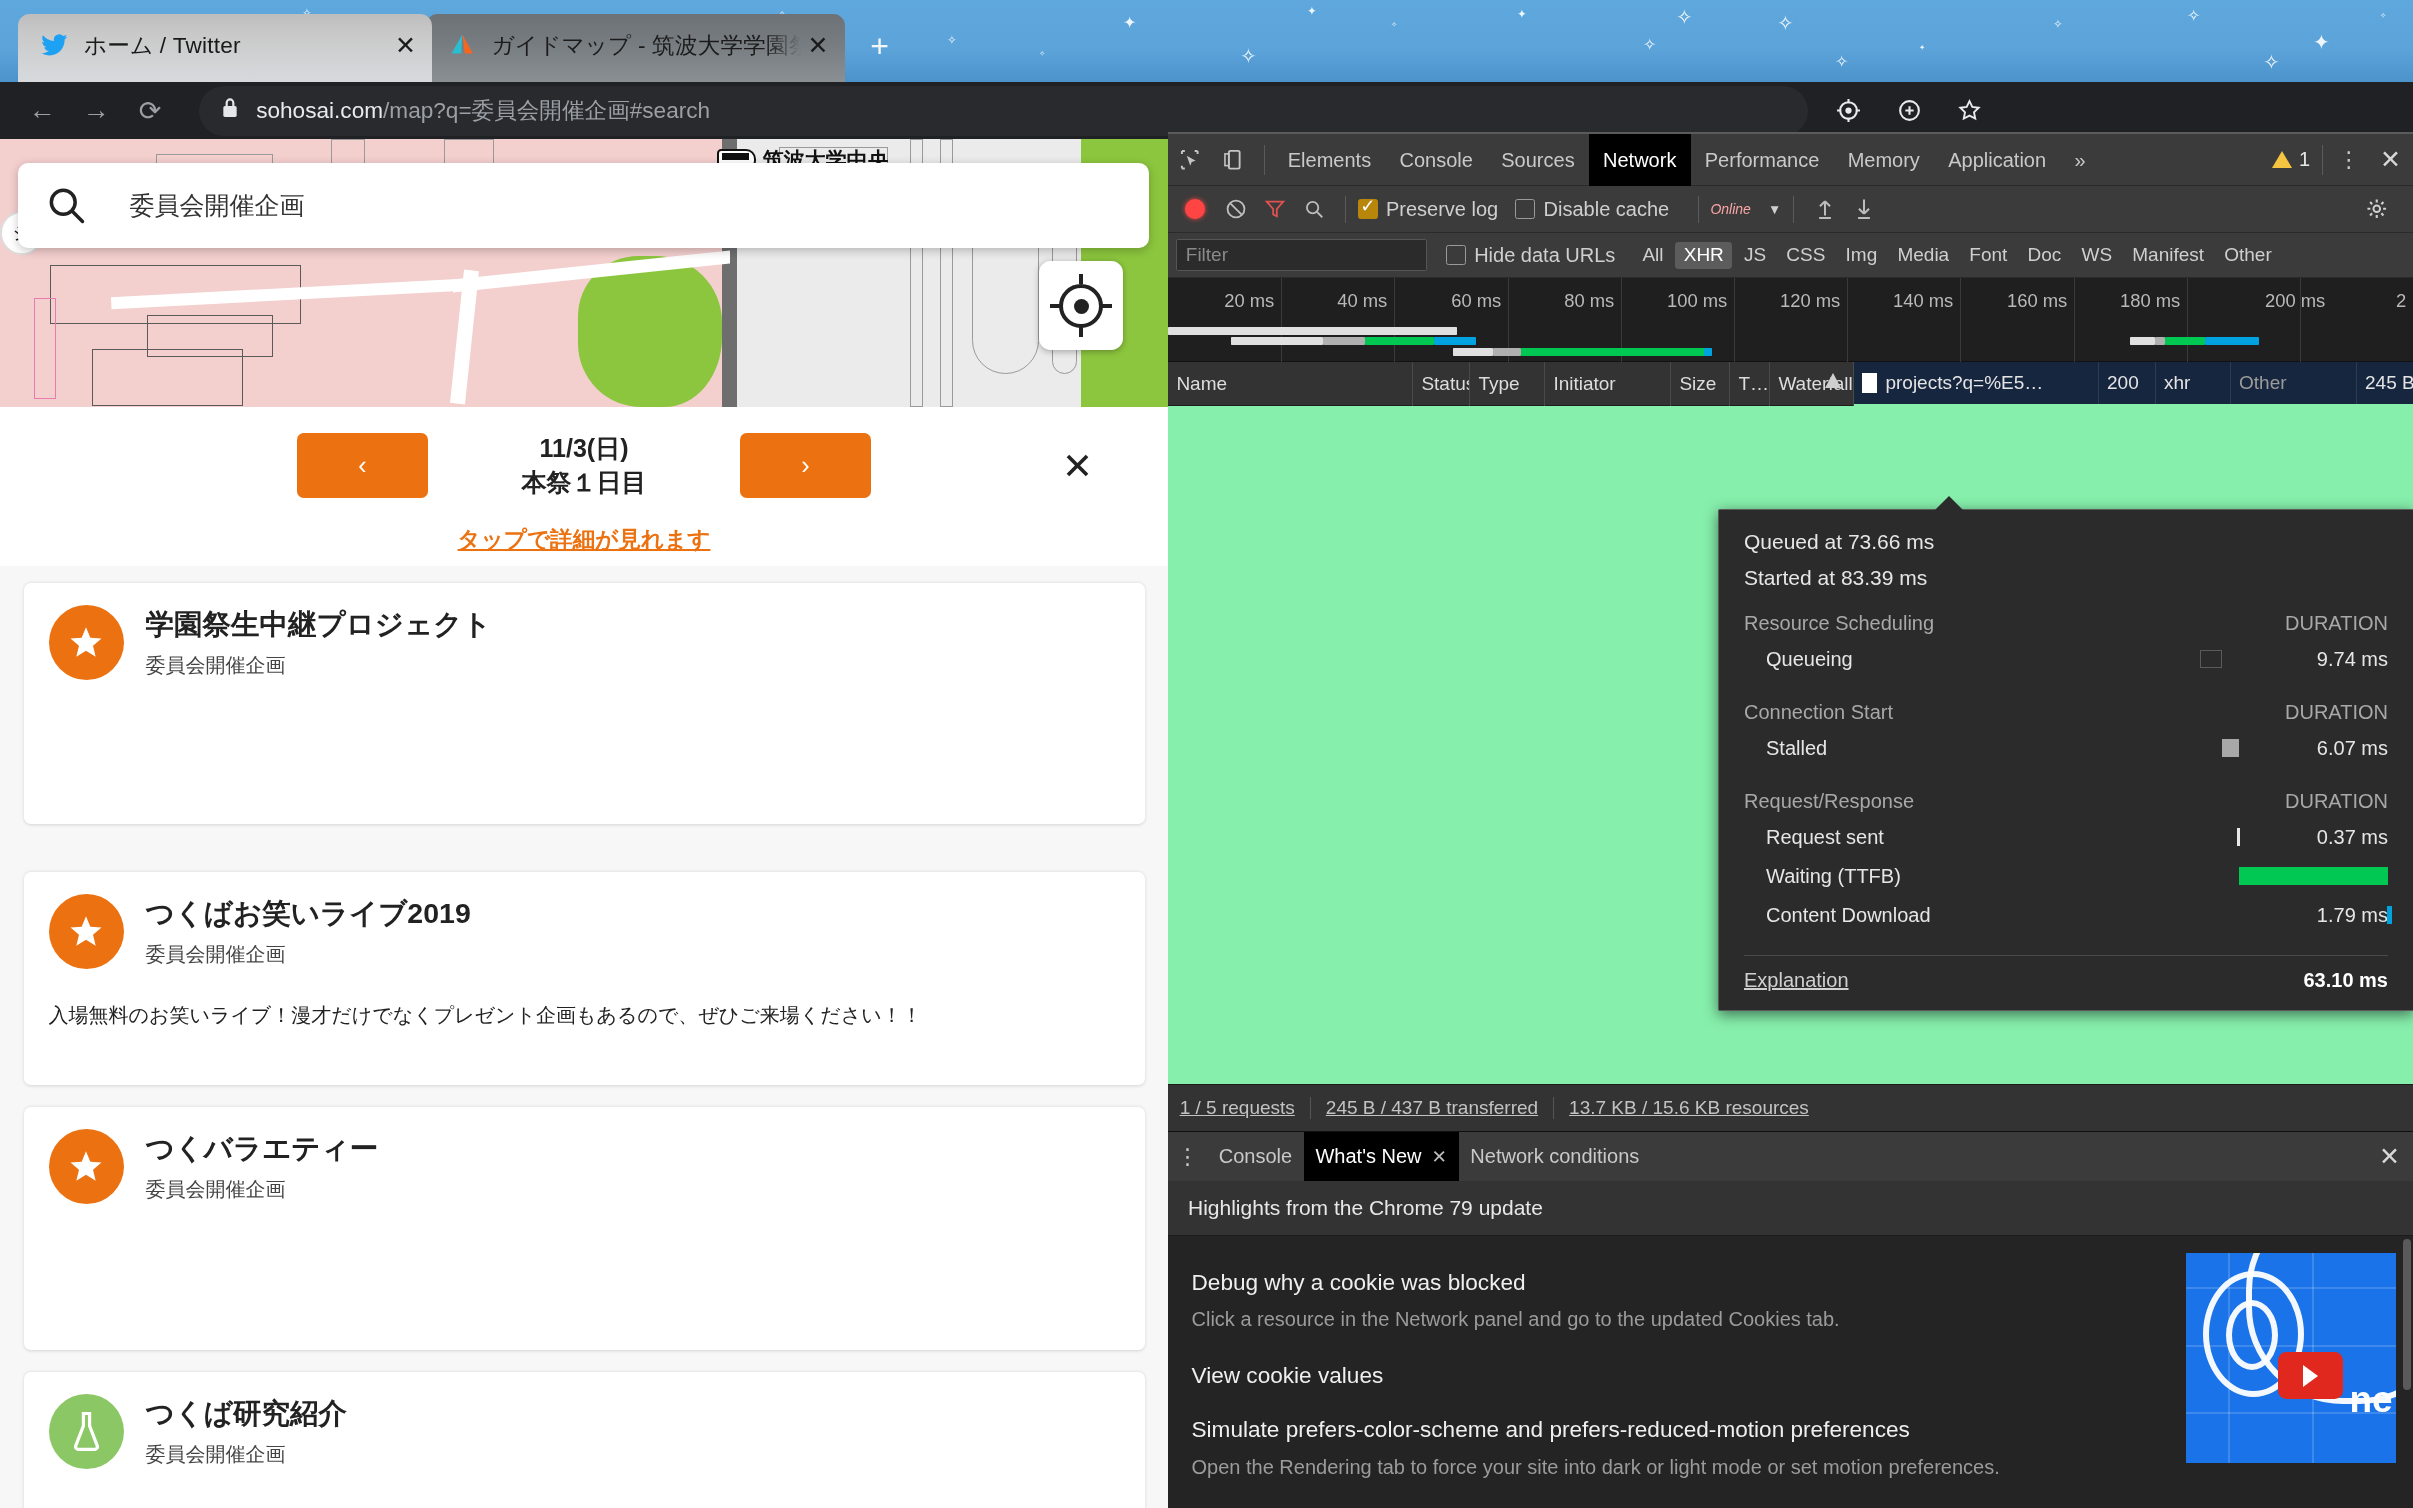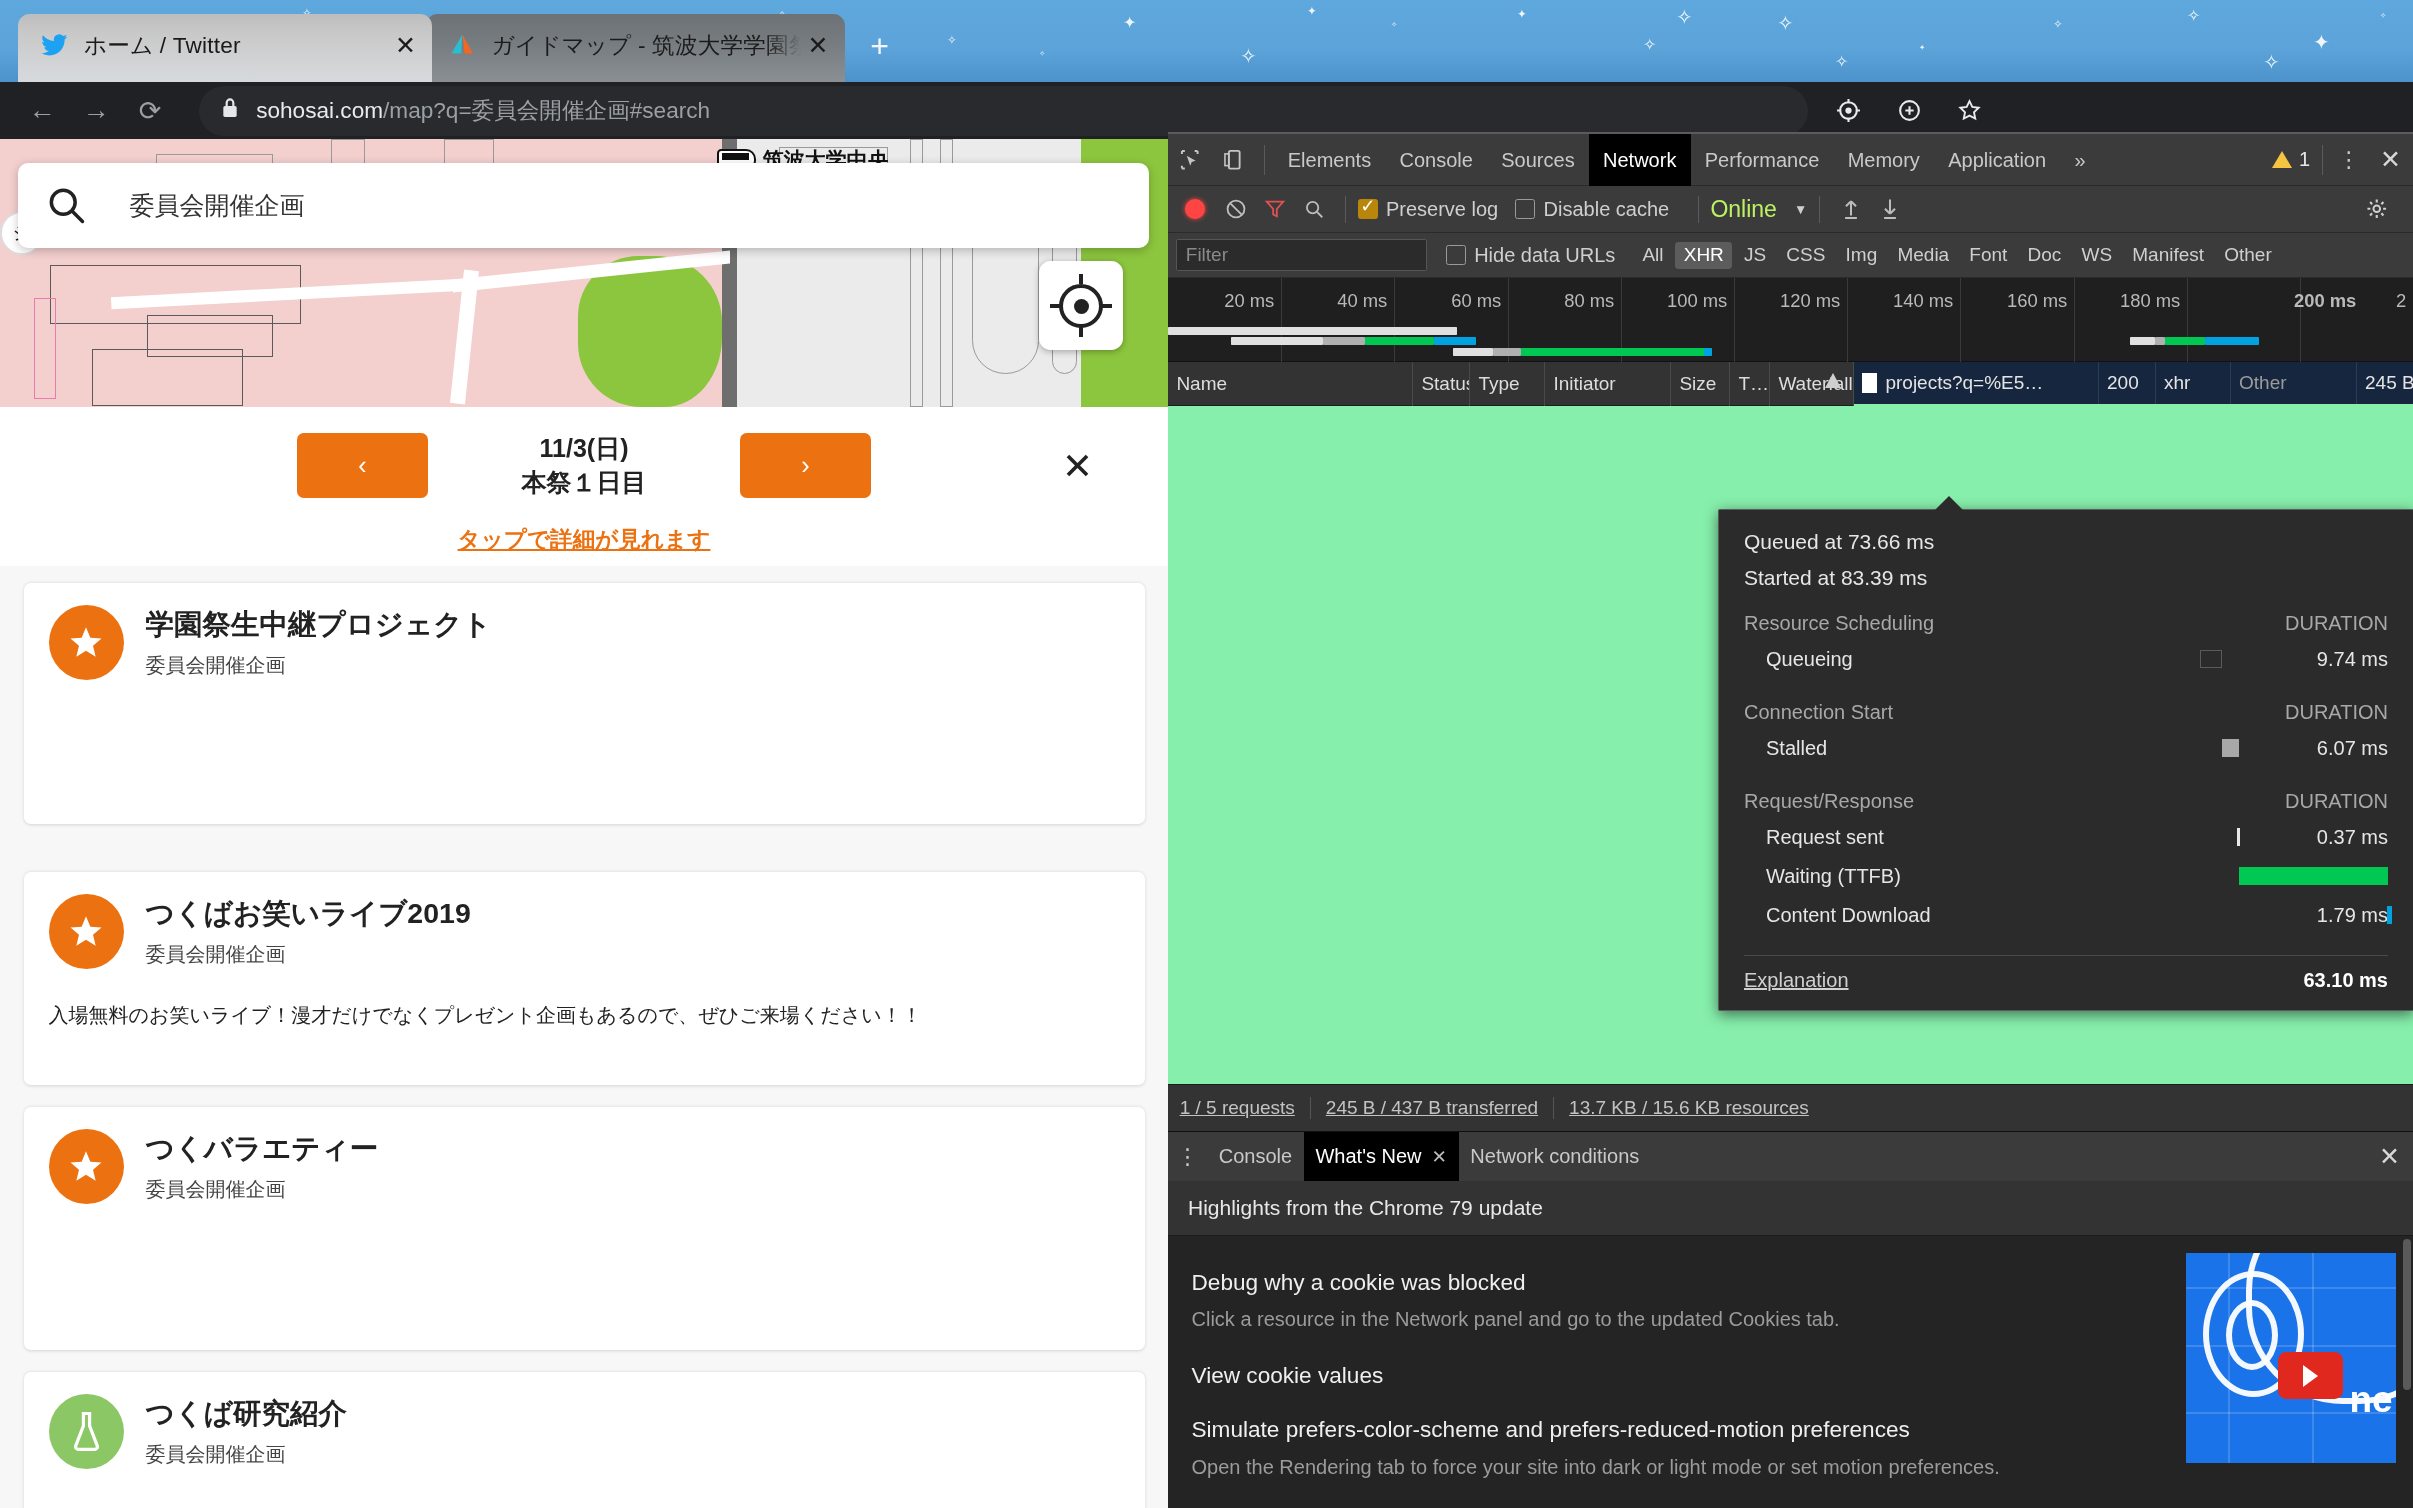--- a/index.html
+++ b/index.html
@@ -158,21 +158,21 @@
   .dt-close { width:45px;text-align:center;color:#d8d8d8;font-size:25px;cursor:pointer;}
 
   .nt-toolbar { height:47px; flex:0 0 47px; display:flex; align-items:center; background:#3b3b3b; padding: 0 6.7px; gap:0; border-bottom:0.8px solid #2b2b2b;}
   .rec-dot { width:20px;height:20px;border-radius:50%;background:#f44; margin: 0 11.7px 0 10px; box-shadow:0 0 5px #f44; cursor:pointer; }
   .tb-icn { width:39px;height:39px;display:flex;align-items:center;justify-content:center;color:#bdbdbd;cursor:pointer;font-size:21px;}
   .vsep { width:0.8px;height:27px;background:#5a5a5a;margin:0 11.7px; }
   .cbx { width:20px;height:20px;border:1.7px solid #9a9a9a;border-radius:2.5px;display:inline-block;vertical-align:middle; }
   .cbx.on { background:#b8860b; border-color:#b8860b; position:relative; }
   .cbx.on::after { content:"✓"; position:absolute; left:1.7px; top:-5px; font-size:18.4px; color:#fff; }
   .tb-label { font-size:20px;color:#cfcfcf;margin-left:8.4px;margin-right:17px;cursor:pointer;white-space:nowrap;}
-  .throttle { font-size:23px;color:#bef264;cursor:pointer; }
+  .throttle { font-size:14px;color:#fca5a5;cursor:pointer;font-style:italic; }
   .caret { margin-left:17px; color:#cfcfcf; font-size:13.4px; cursor:pointer; }
 
   .nt-filterbar { height:45px;flex:0 0 45px; display:flex;align-items:center;background:#3b3b3b;padding:0 8.4px;border-bottom:0.8px solid #2b2b2b; }
   .filterinput {
     width: 251px; height: 32px; background:#2b2b2b; border:0.8px solid #555; color:#c9c9c9;
     font-size:19px; padding: 0 8.4px; font-family:inherit; outline:none; border-radius:1.7px;
   }
   .filterinput::placeholder { color:#8a8a8a; }
   .ftype { font-size:19px;color:#cfcfcf;padding: 2.5px 8.4px;border-radius:3.4px;cursor:pointer;margin:0 1.7px;white-space:nowrap;}
   .ftype.sel { background:#5c5c5c; color:#fff; }
@@ -581,21 +581,21 @@
           <span class="ov-ticklabel" style="left: 566px;">100 ms</span>
           <i class="ov-tick" style="left: 679px;"></i>
           <span class="ov-ticklabel" style="left: 679px;">120 ms</span>
           <i class="ov-tick" style="left: 792px;"></i>
           <span class="ov-ticklabel" style="left: 792px;">140 ms</span>
           <i class="ov-tick" style="left: 906px;"></i>
           <span class="ov-ticklabel" style="left: 906px;">160 ms</span>
           <i class="ov-tick" style="left: 1019px;"></i>
           <span class="ov-ticklabel" style="left: 1019px;">180 ms</span>
           <i class="ov-tick" style="left: 1132px;"></i>
-          <span class="ov-ticklabel" style="left: 1195px; font-weight: bold;">200 ms</span>
+          <span class="ov-ticklabel" style="left: 1164px;">200 ms</span>
           <span class="ov-ticklabel" style="left: 1245px;">2</span>
         </div>
       <div id="ov-bars">
           <i class="ov-bar" style="left: 0px; width: 289px; top: 49px; background: rgb(224, 224, 224);"></i>
           <i class="ov-bar" style="left: 63px; width: 92px; top: 59px; background: rgb(224, 224, 224);"></i>
           <i class="ov-bar" style="left: 155px; width: 42px; top: 59px; background: rgb(176, 176, 176);"></i>
           <i class="ov-bar" style="left: 197px; width: 69px; top: 59px; background: rgb(0, 200, 83);"></i>
           <i class="ov-bar" style="left: 266px; width: 42px; top: 59px; background: rgb(0, 163, 224);"></i>
           <i class="ov-bar" style="left: 285px; width: 40px; top: 70px; background: rgb(224, 224, 224);"></i>
           <i class="ov-bar" style="left: 325px; width: 28px; top: 70px; background: rgb(176, 176, 176);"></i>

